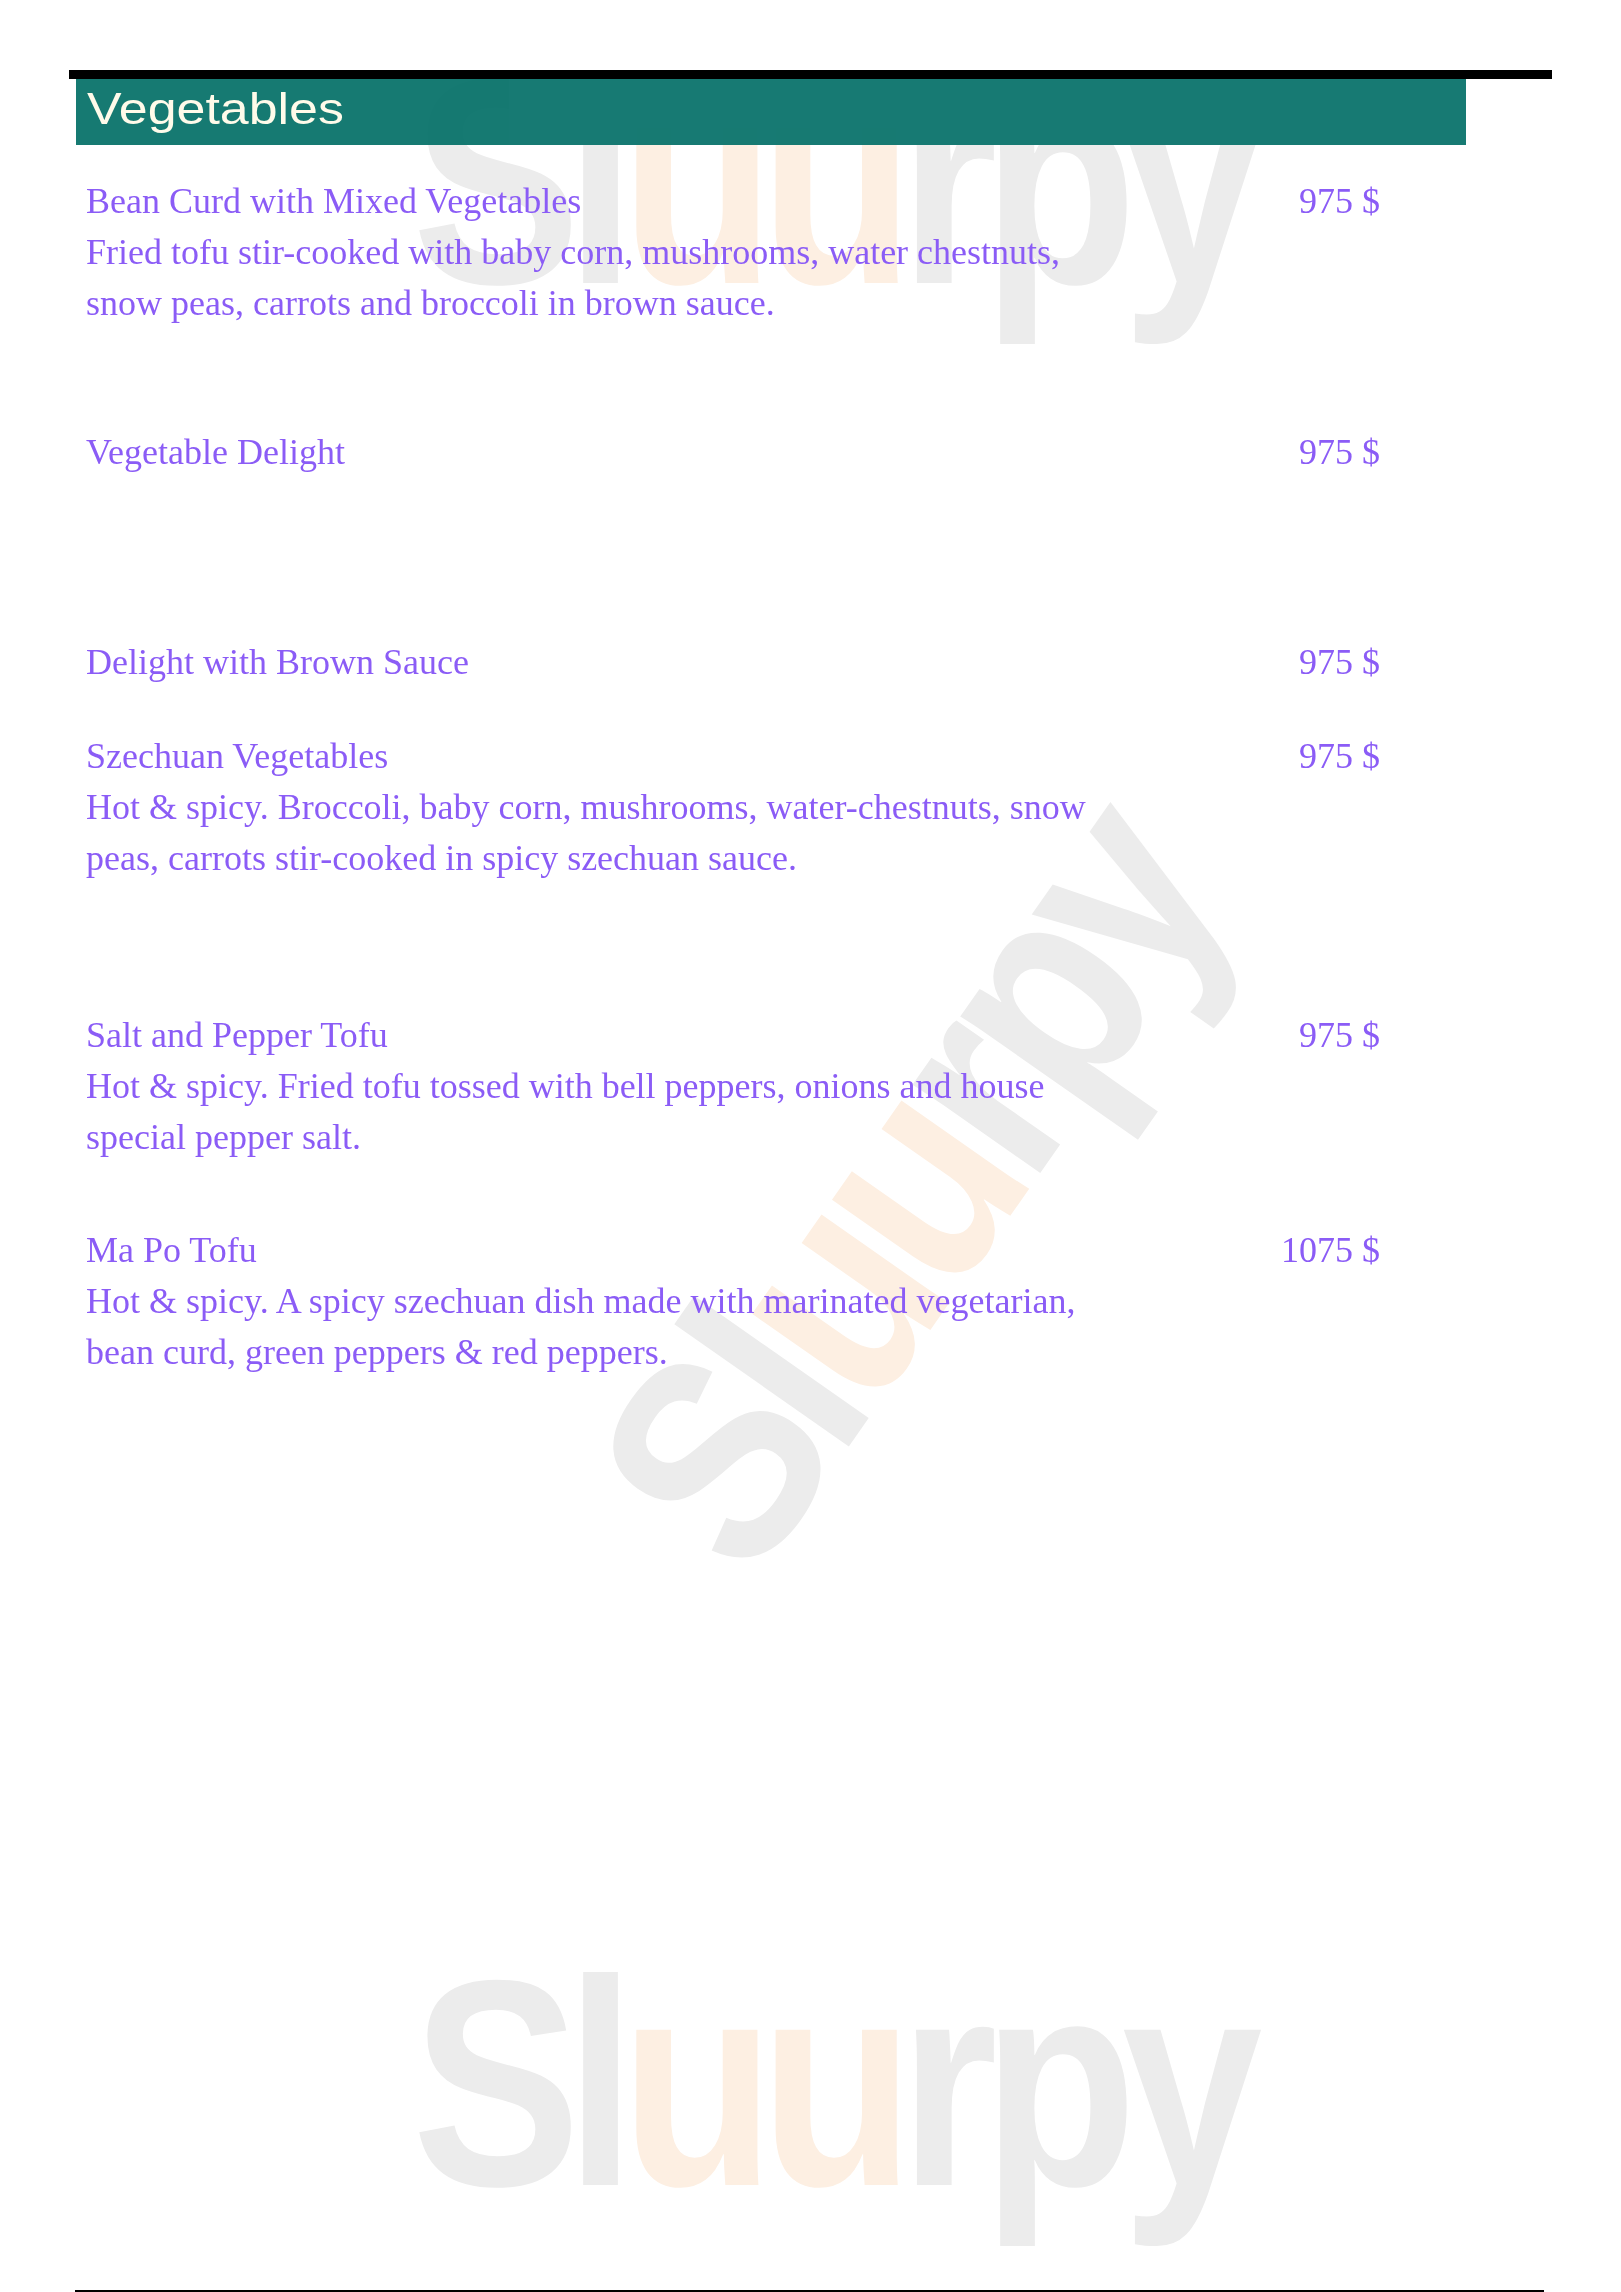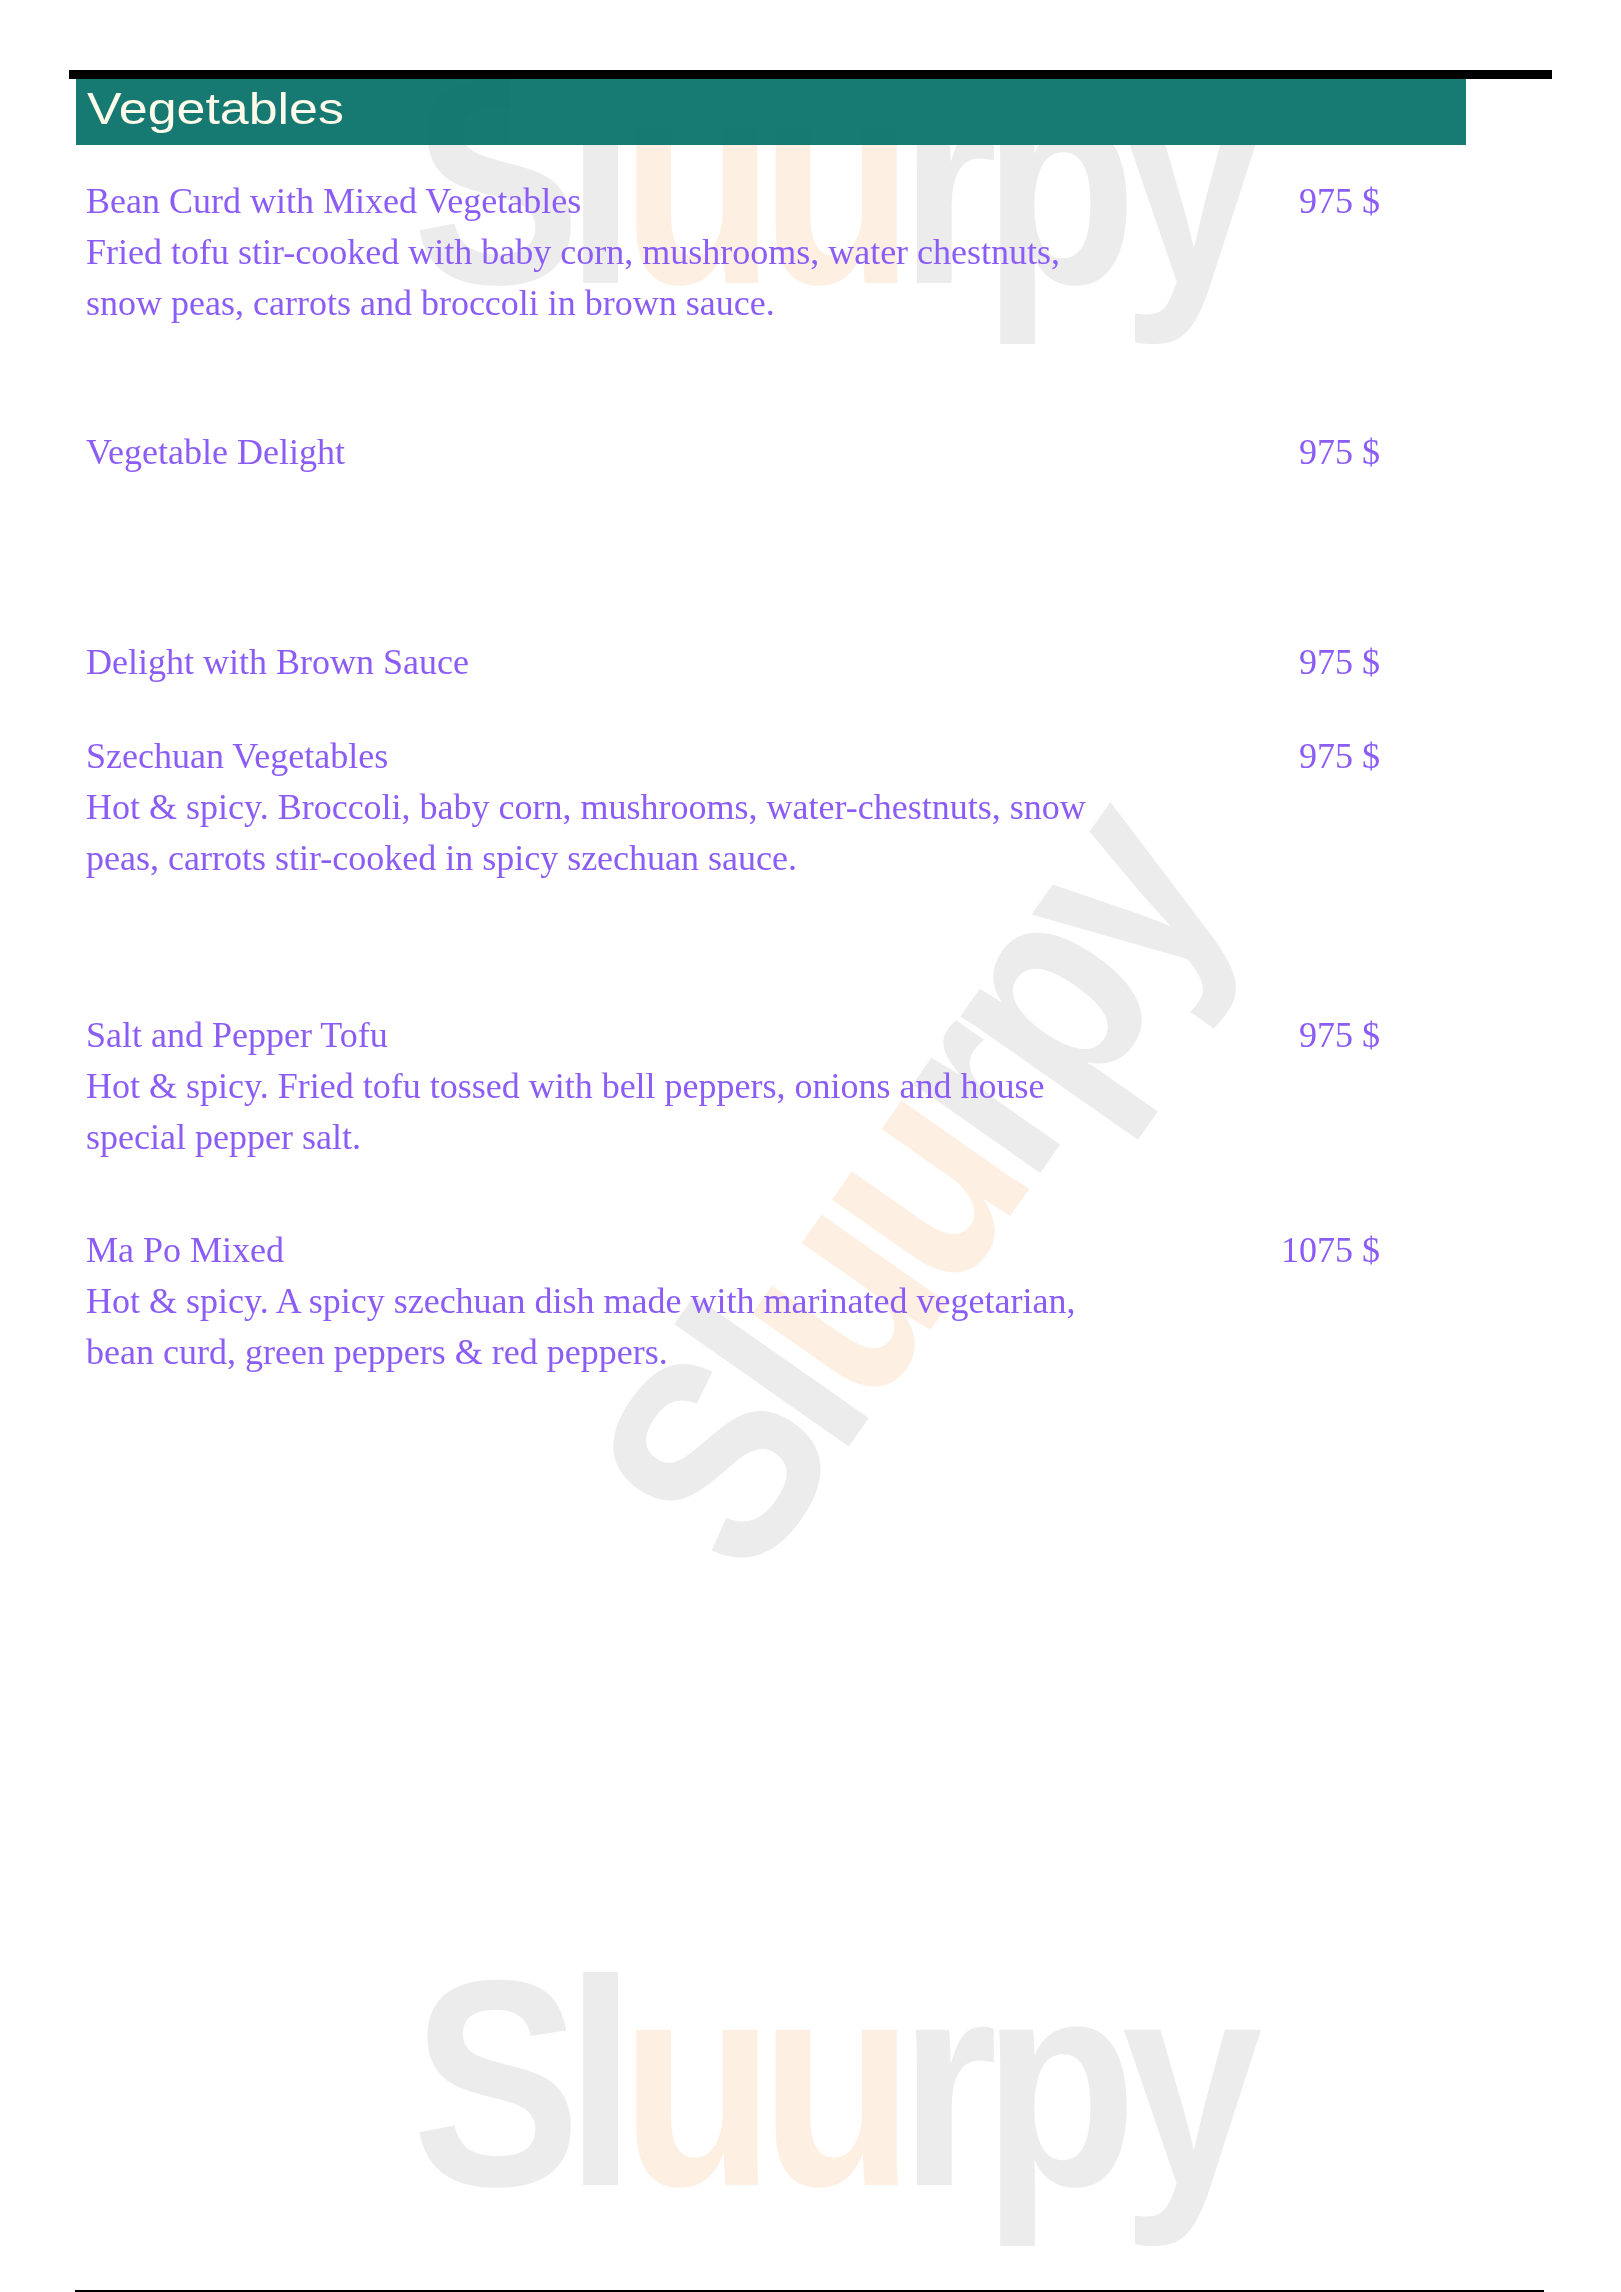--- a/index.html
+++ b/index.html
@@ -142,21 +142,21 @@
 peas, carrots stir-cooked in spicy szechuan sauce.</span>
     <span class="item-price">975 $</span>
   </div>
   <div class="menu-item" style="top:995px;margin-top:15px;">
     <span class="item-name">Salt and Pepper Tofu</span>
     <span class="item-desc">Hot &amp; spicy. Fried tofu tossed with bell peppers, onions and house
 special pepper salt.</span>
     <span class="item-price">975 $</span>
   </div>
   <div class="menu-item" style="top:1225px;">
-    <span class="item-name">Ma Po Mixed</span>
+    <span class="item-name">Ma Po Tofu</span>
     <span class="item-desc">Hot &amp; spicy. A spicy szechuan dish made with marinated vegetarian,
 bean curd, green peppers &amp; red peppers.</span>
     <span class="item-price">1075 $</span>
   </div>
 </div>
 
 <div class="bottom-rule"></div>
 
 
 </body></html>

